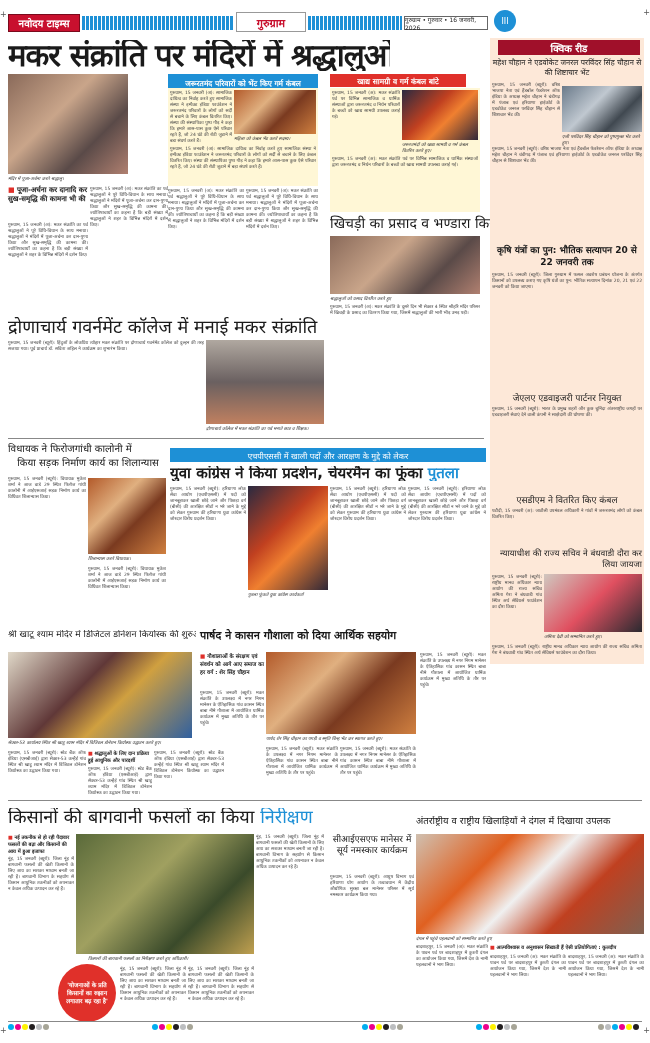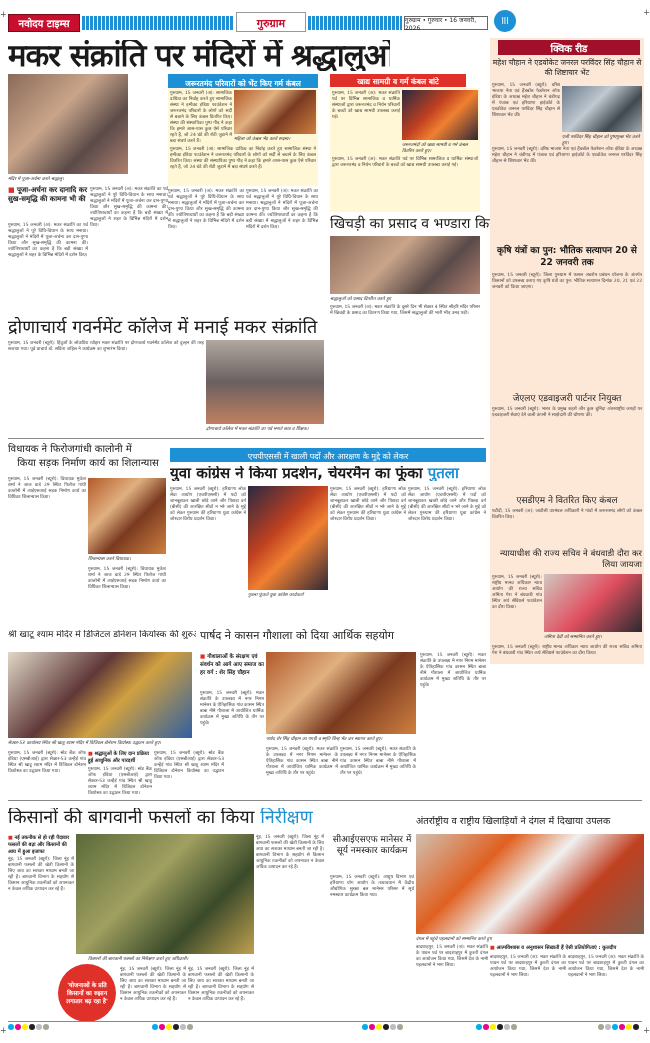--- a/index.html
+++ b/index.html
@@ -125,21 +125,21 @@
 <div class="abs text" style="left:408px;top:486px;width:78px;height:140px">गुरुग्राम, 15 जनवरी (ब्यूरो): हरियाणा लोक सेवा आयोग (एचपीएससी) में पदों को जानबूझकर खाली छोड़े जाने और पिछड़ा वर्ग (बीसी) की आरक्षित सीटों न भरे जाने के मुद्दे को लेकर गुरुग्राम की हरियाणा युवा कांग्रेस ने जोरदार विरोध प्रदर्शन किया।</div>
 
 <div class="abs headline" style="left:8px;top:630px;width:188px;font-size:9px;font-weight:normal;overflow:hidden">श्री खाटू श्याम मंदिर में डिजिटल डोनेशन कियोस्क की शुरुआत</div>
 <div class="abs img3" style="left:8px;top:652px;width:184px;height:86px;background:linear-gradient(135deg,#e0d8c8,#603838 40%,#d0a040 60%,#3060a0)"></div>
 <div class="abs caption" style="left:8px;top:740px;width:184px">सेक्टर-53 कार्यालय स्थित श्री खाटू श्याम मंदिर में डिजिटल डोनेशन कियोस्क उद्घाटन करते हुए।</div>
 <div class="abs text" style="left:8px;top:750px;width:78px;height:46px">गुरुग्राम, 15 जनवरी (ब्यूरो): स्टेट बैंक ऑफ इंडिया (एसबीआई) द्वारा सेक्टर-53 कन्हैई गांव स्थित श्री खाटू श्याम मंदिर में डिजिटल डोनेशन कियोस्क का उद्घाटन किया गया।</div>
 <div class="abs bullet-head" style="left:88px;top:750px;width:64px;font-size:5px;line-height:7px">श्रद्धालुओं के लिए दान प्रक्रिया हुई आधुनिक और पारदर्शी</div>
 <div class="abs text" style="left:88px;top:766px;width:64px;height:30px">गुरुग्राम, 15 जनवरी (ब्यूरो): स्टेट बैंक ऑफ इंडिया (एसबीआई) द्वारा सेक्टर-53 कन्हैई गांव स्थित श्री खाटू श्याम मंदिर में डिजिटल डोनेशन कियोस्क का उद्घाटन किया गया।</div>
 <div class="abs text" style="left:154px;top:750px;width:70px;height:46px">गुरुग्राम, 15 जनवरी (ब्यूरो): स्टेट बैंक ऑफ इंडिया (एसबीआई) द्वारा सेक्टर-53 कन्हैई गांव स्थित श्री खाटू श्याम मंदिर में डिजिटल डोनेशन कियोस्क का उद्घाटन किया गया।</div>
 
-<div class="abs headline" style="left:200px;top:630px;width:286px;font-size:11px;font-weight:normal">पार्षद ने कासन गौशाला को दिया आर्थिक सहयोग</div>
+<div class="abs headline" style="left:200px;top:630px;width:286px;font-size:11px;font-weight:bold">पार्षद ने कासन गौशाला को दिया आर्थिक सहयोग</div>
 <div class="abs bullet-head" style="left:200px;top:652px;width:64px;font-size:5.5px;line-height:8px">गौशालाओं के संरक्षण एवं संवर्धन को आगे आए समाज का हर वर्ग : शेर सिंह चौहान</div>
 <div class="abs text" style="left:200px;top:690px;width:64px;height:106px">गुरुग्राम, 15 जनवरी (ब्यूरो): मकर संक्रांति के उपलक्ष्य में नगर निगम मानेसर के ऐतिहासिक गांव कासन स्थित बाबा नीमे गौशाला में आयोजित धार्मिक कार्यक्रम में मुख्य अतिथि के तौर पर पहुंचे।</div>
 <div class="abs img2" style="left:266px;top:652px;width:150px;height:82px"></div>
 <div class="abs caption" style="left:266px;top:736px;width:150px">पार्षद शेर सिंह चौहान का पगड़ी व स्मृति चिन्ह भेंट कर स्वागत करते हुए।</div>
 <div class="abs text" style="left:266px;top:746px;width:72px;height:50px">गुरुग्राम, 15 जनवरी (ब्यूरो): मकर संक्रांति के उपलक्ष्य में नगर निगम मानेसर के ऐतिहासिक गांव कासन स्थित बाबा नीमे गौशाला में आयोजित धार्मिक कार्यक्रम में मुख्य अतिथि के तौर पर पहुंचे।</div>
 <div class="abs text" style="left:340px;top:746px;width:76px;height:50px">गुरुग्राम, 15 जनवरी (ब्यूरो): मकर संक्रांति के उपलक्ष्य में नगर निगम मानेसर के ऐतिहासिक गांव कासन स्थित बाबा नीमे गौशाला में आयोजित धार्मिक कार्यक्रम में मुख्य अतिथि के तौर पर पहुंचे।</div>
 <div class="abs text" style="left:420px;top:652px;width:66px;height:144px">गुरुग्राम, 15 जनवरी (ब्यूरो): मकर संक्रांति के उपलक्ष्य में नगर निगम मानेसर के ऐतिहासिक गांव कासन स्थित बाबा नीमे गौशाला में आयोजित धार्मिक कार्यक्रम में मुख्य अतिथि के तौर पर पहुंचे।</div>
 
 <div class="abs rule" style="left:8px;top:800px;width:634px"></div>
 

